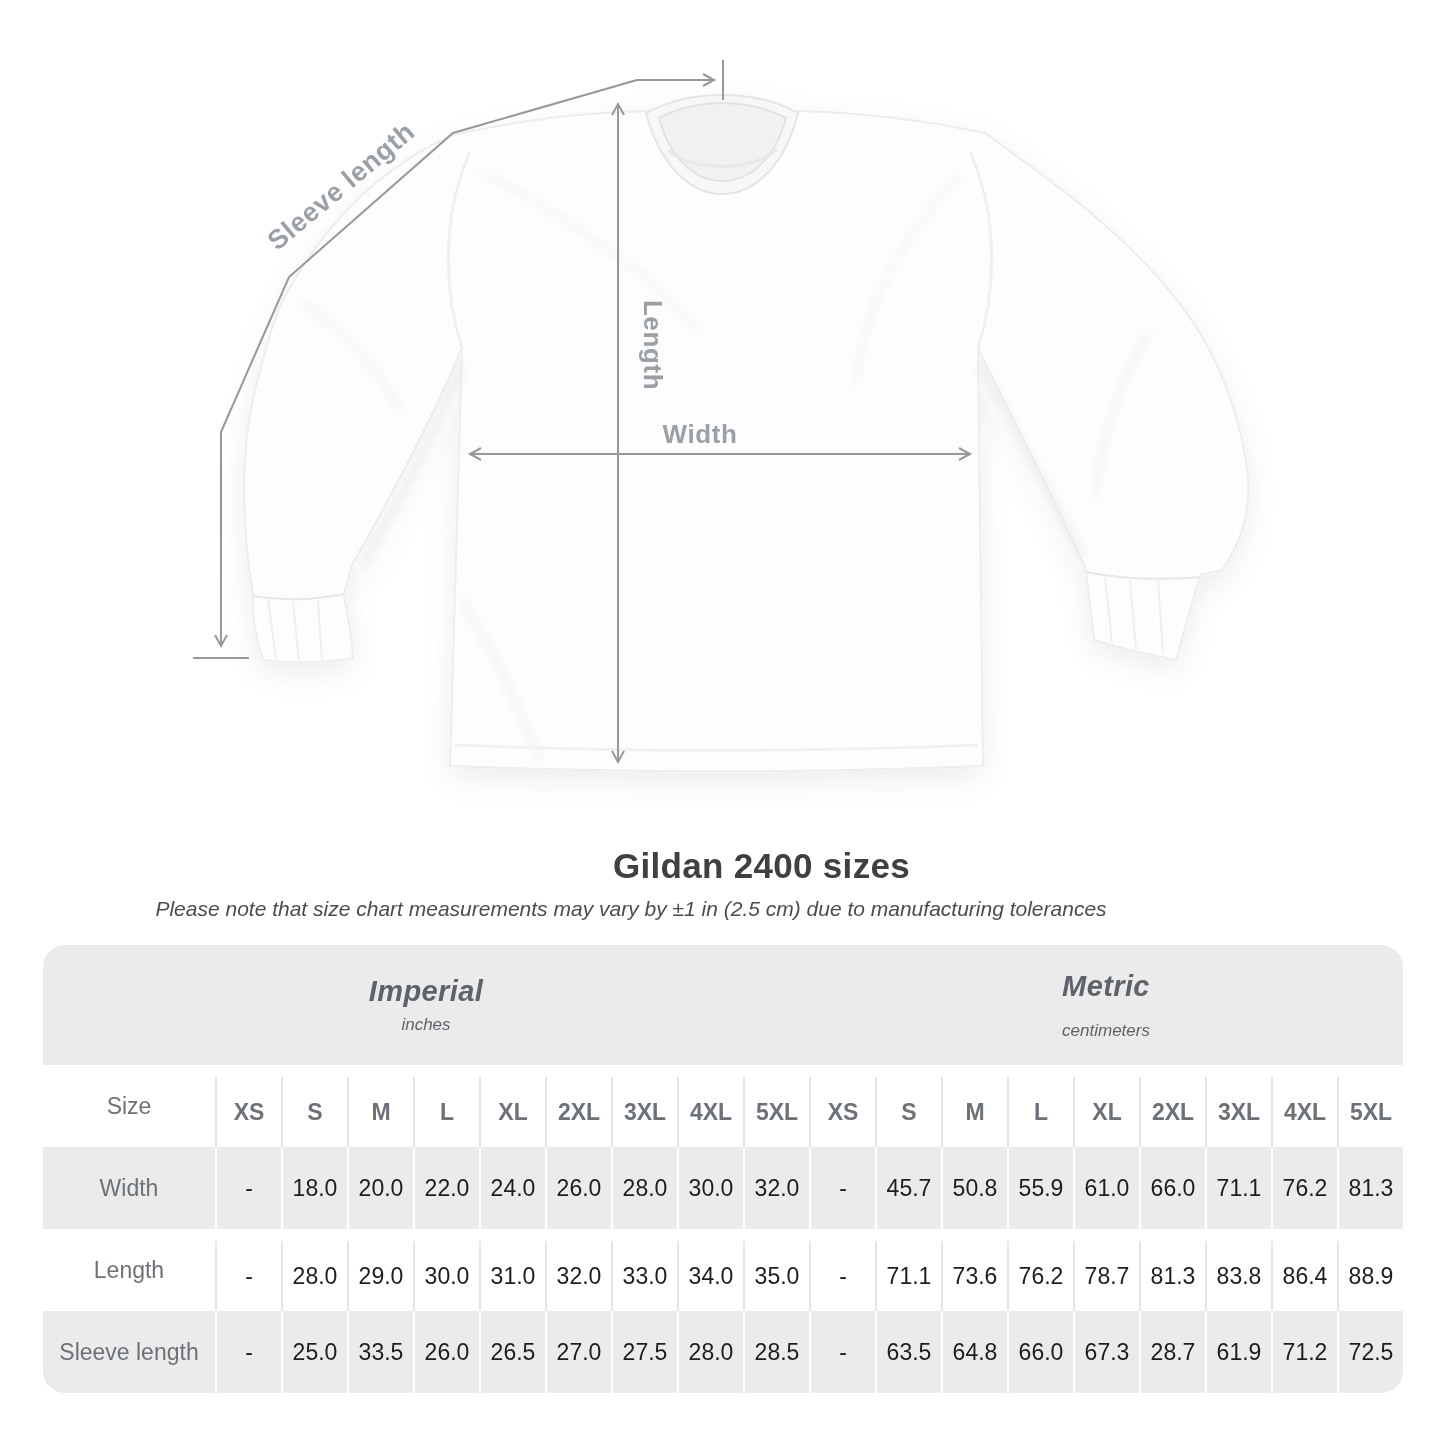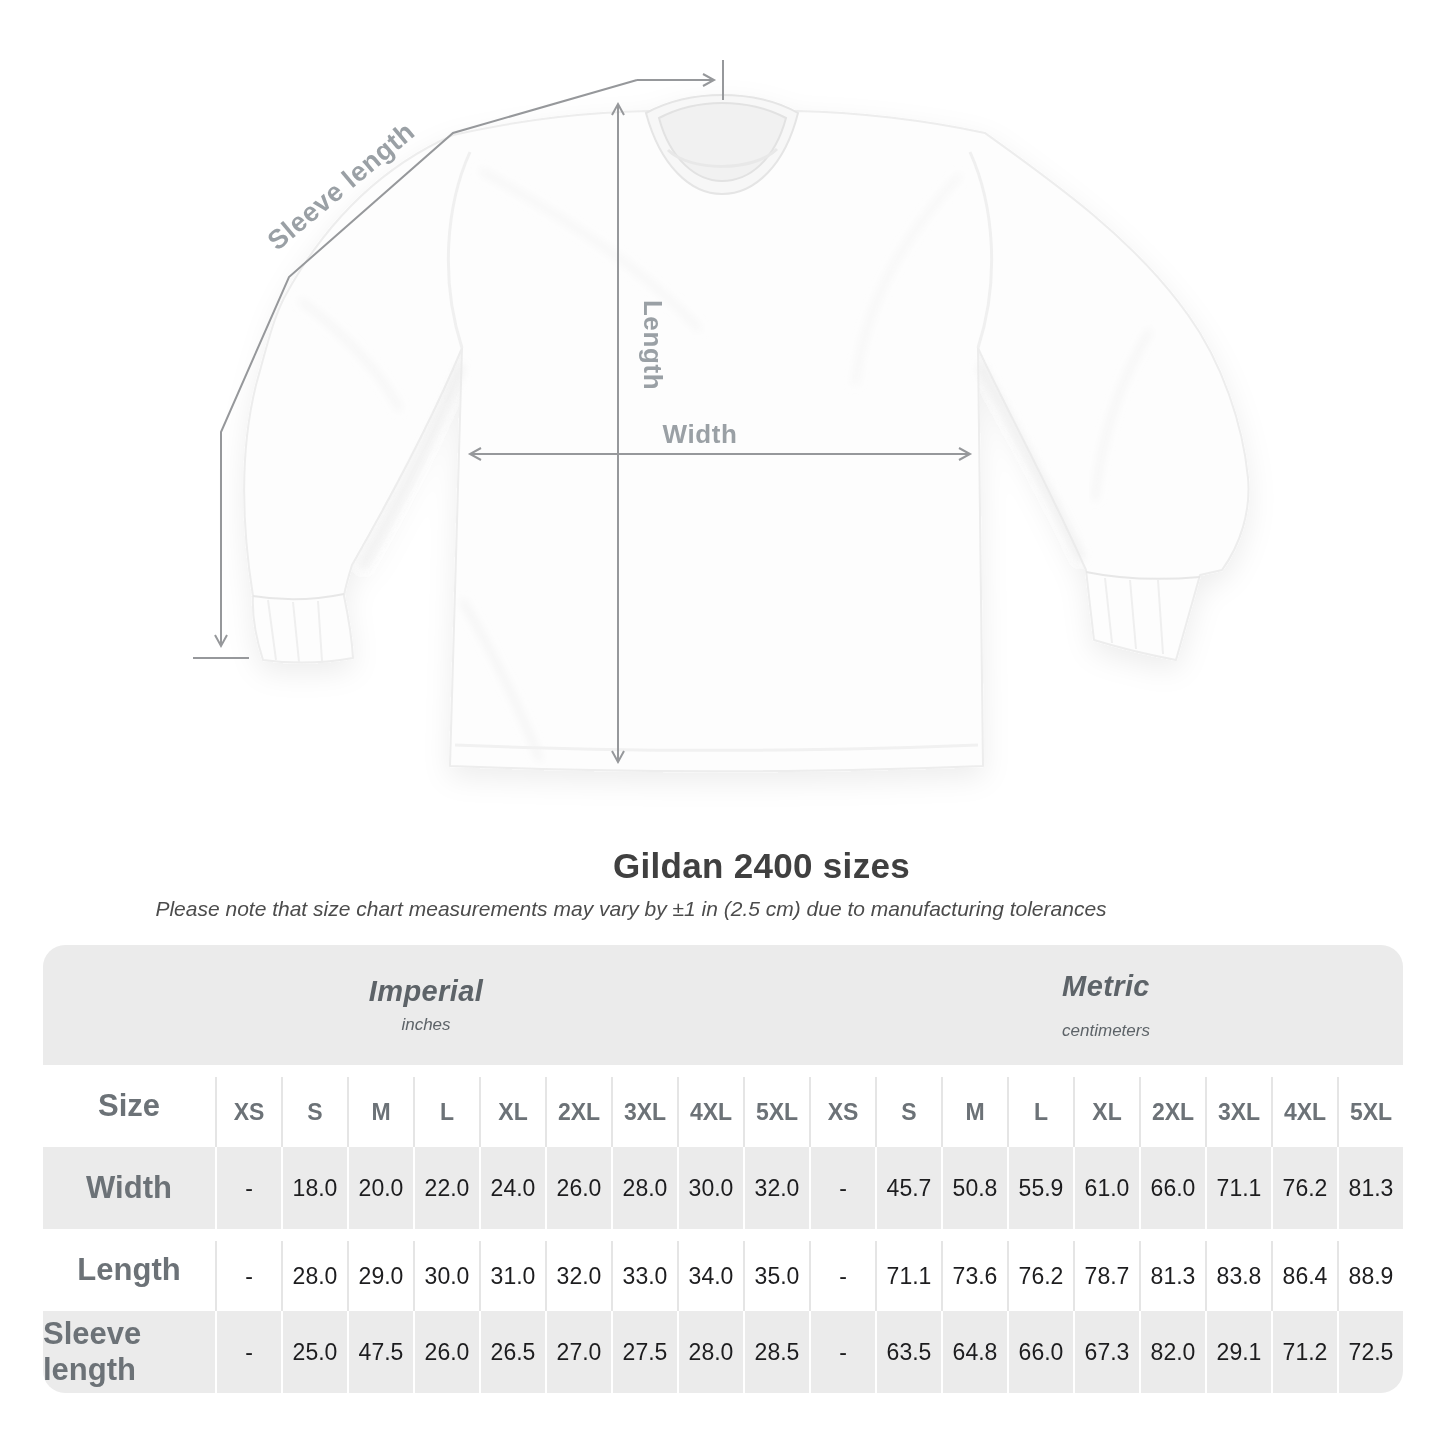--- a/index.html
+++ b/index.html
@@ -17,21 +17,21 @@
   .band-sec.imperial{width:766px;}
   .band-sec.metric{width:594px;gap:18px;}
   .band-title{font-size:29px;font-weight:bold;font-style:italic;color:#5d6368;letter-spacing:.4px;}
   .band-unit{font-size:17px;font-style:italic;color:#5d6368;}
   .trow{display:grid;grid-template-columns:172px repeat(18,1fr);height:82px;}
   .trow.plain{background:#ffffff;}
   .trow.shade{background:#ebebeb;}
   .cell{display:flex;align-items:center;justify-content:center;}
   .trow.plain .cell + .cell{border-left:2px solid #e5e5e5;margin-top:12px;}
   .trow.shade .cell + .cell{border-left:2px solid #ffffff;}
-  .label-cell{font-size:31px;font-weight:bold;color:#6c7277;}
+  .label-cell{font-size:23px;font-weight:normal;color:#6c7277;}
   .size-cell{font-size:23px;font-weight:bold;color:#6c7277;}
   .data-cell{font-size:23px;color:#1d1d1f;}
   .m-label{font-weight:bold;letter-spacing:.6px;}
 </style>
 </head>
 <body>
 
 <div class="canvas">
 
   <svg class="shirt-svg" width="1445" height="840" viewBox="0 0 1445 840">
@@ -201,33 +201,33 @@
           <div class="cell data-cell">78.7</div>
           <div class="cell data-cell">81.3</div>
           <div class="cell data-cell">83.8</div>
           <div class="cell data-cell">86.4</div>
           <div class="cell data-cell">88.9</div>
         </div>
         <div class="trow shade">
           <div class="cell label-cell">Sleeve length</div>
           <div class="cell data-cell">-</div>
           <div class="cell data-cell">25.0</div>
-          <div class="cell data-cell">47.5</div>
+          <div class="cell data-cell">33.5</div>
           <div class="cell data-cell">26.0</div>
           <div class="cell data-cell">26.5</div>
           <div class="cell data-cell">27.0</div>
           <div class="cell data-cell">27.5</div>
           <div class="cell data-cell">28.0</div>
           <div class="cell data-cell">28.5</div>
           <div class="cell data-cell">-</div>
           <div class="cell data-cell">63.5</div>
           <div class="cell data-cell">64.8</div>
           <div class="cell data-cell">66.0</div>
           <div class="cell data-cell">67.3</div>
-          <div class="cell data-cell">82.0</div>
-          <div class="cell data-cell">29.1</div>
+          <div class="cell data-cell">28.7</div>
+          <div class="cell data-cell">61.9</div>
           <div class="cell data-cell">71.2</div>
           <div class="cell data-cell">72.5</div>
         </div>
       </div>
   </div>
 
 </div>
 
 </body></html>

